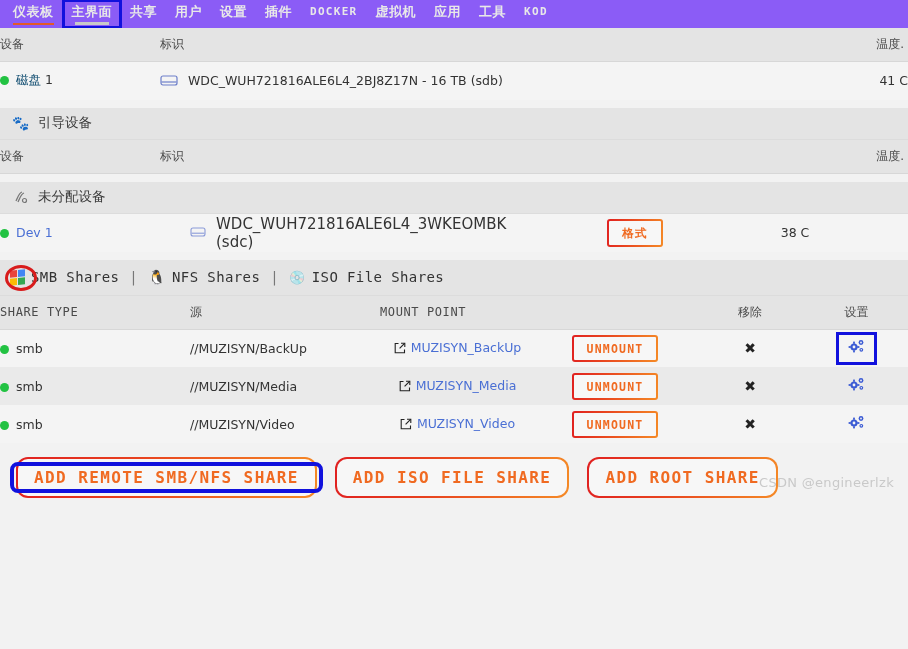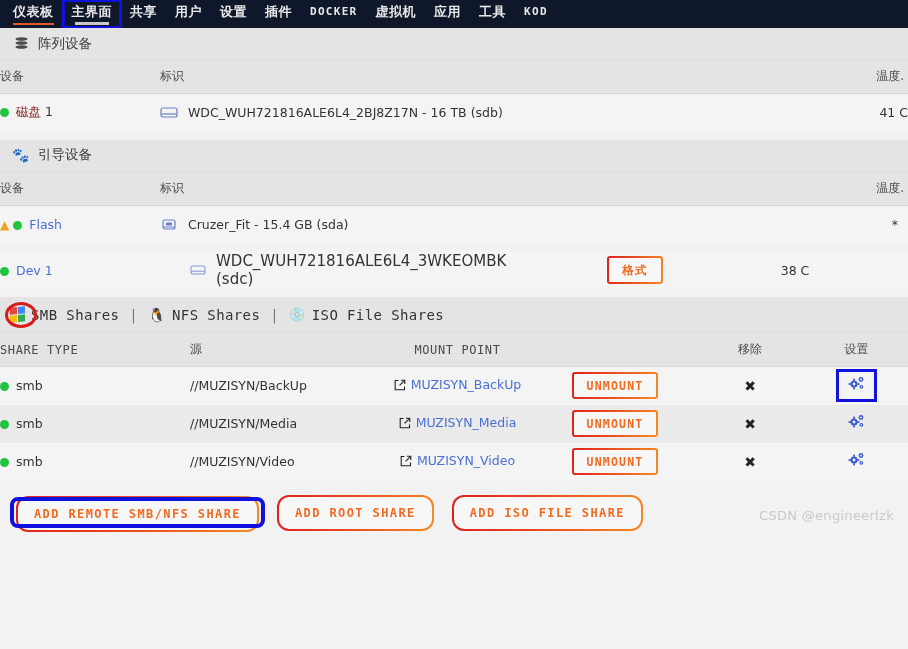--- a/index.html
+++ b/index.html
@@ -6,21 +6,21 @@
   html, body {
     width: 908px; height: 649px;
     background: #f2f2f2;
     font-family: "DejaVu Sans", "Liberation Sans", sans-serif;
     overflow: hidden;
   }
 
   
   .navbar {
     height: 28px;
-    background: #0f172a;
+    background: #8b5cf6;
     display: flex;
     align-items: flex-start;
     padding: 0 0 0 4px;
     position: relative;
     overflow: hidden;
   }
   .nav-item {
     color: #e8e8e8;
     font-size: 13px;
     font-weight: bold;
@@ -85,21 +85,21 @@
     vertical-align: middle;
     background: #f4f4f4;
   }
   tr.alt td { background: #eaeaea; }
   .cell-pad { padding-left: 14px; margin-left: 21px; }
 
   .dot { display:inline-block; width:9px; height:9px; border-radius:50%; background:#22c242; margin-right:7px; vertical-align:middle;}
   .warn-tri { color:#f0a21a; font-size:12px; margin-right:4px; vertical-align:middle;}
   .lnk { color:#4a6fd4; text-decoration: underline; cursor:pointer; }
   .lnk.nounder { text-decoration: none; }
-  .devname { color:#7f1d1d; }
+  .devname { color:#0c4a6e; }
   .ident { display:flex; align-items:center; gap:10px;}
   .hdd-ico svg { display:block; }
 
   .btn-outline {
     display:inline-block;
     font-family: "DejaVu Sans Mono","Liberation Mono",monospace;
     font-size: 11.5px; font-weight: bold; letter-spacing: 1.2px;
     color:#f06a21;
     padding: 5px 13px 4px 13px;
     border-radius: 3px;
@@ -141,21 +141,21 @@
   .winlogo i:nth-child(4){background:#34a853;}
 
   .gear { color:#3b5bd4; font-size:15px; cursor:pointer; display:inline-block; }
   .xmark { font-size:14px; font-weight:bold; color:#222; cursor:pointer; }
   .box-blue { outline:3px solid #1111dd; outline-offset: 0px; }
 
   
   .btnbar { padding: 14px 0 0 16px; display:flex; gap: 18px; align-items:center; position:relative;}
   .big-btn {
     font-family: "DejaVu Sans Mono","Liberation Mono",monospace;
-    font-size: 12px; font-weight:bold; letter-spacing:1.4px;
+    font-size: 16px; font-weight:bold; letter-spacing:1.4px;
     color:#f06a21;
     padding: 9px 16px;
     border-radius: 12px;
     background:#f7f7f7;
     border: 2px solid transparent;
     background-image: linear-gradient(#f7f7f7,#f7f7f7), linear-gradient(100deg,#e02020 0%,#e8421f 40%,#f58a26 100%);
     background-origin: border-box;
     background-clip: padding-box, border-box;
     cursor:pointer;
     white-space:nowrap;
@@ -181,30 +181,20 @@
     <div class="nav-item"><span>设置</span></div>
     <div class="nav-item"><span>插件</span></div>
     <div class="nav-item latin"><span>DOCKER</span></div>
     <div class="nav-item"><span>虚拟机</span></div>
     <div class="nav-item"><span>应用</span></div>
     <div class="nav-item"><span>工具</span></div>
     <div class="nav-item latin"><span>KOD</span></div>
   </div>
 
 <div class="panel">
-  <div class="sec-head">
-    <span class="sec-ico">
-      <svg width="13" height="14" viewBox="0 0 13 14">
-          <ellipse cx="6.5" cy="2" rx="6" ry="1.8" fill="#4a4a4a"></ellipse>
-          <ellipse cx="6.5" cy="6" rx="6" ry="1.8" fill="#4a4a4a"></ellipse>
-          <ellipse cx="6.5" cy="10" rx="6" ry="1.8" fill="#4a4a4a"></ellipse>
-        </svg>
-    </span>
-    <span>阵列设备</span>
-  </div>
   <table class="dt">
     <colgroup>
         <col style="width:160px">
         <col style="width:640px">
         <col>
       </colgroup>
     <tbody>
         <tr>
       <th class="cell-pad">设备</th>
       <th>标识</th>
@@ -242,44 +232,36 @@
         <col style="width:160px">
         <col style="width:640px">
         <col>
       </colgroup>
     <tbody>
         <tr>
       <th class="cell-pad">设备</th>
       <th>标识</th>
       <th style="text-align:right;padding-right:4px">温度.</th>
     </tr>
-    <tr>
-      <td class="cell-pad">
-        <span class="warn-tri">▲</span><span class="dot"></span><span class="lnk nounder">Flash</span>
-      </td>
-      <td>
-        <div class="ident">
-          <span class="hdd-ico">
-            <svg width="18" height="14" viewBox="0 0 18 14">
-                  <rect x="3" y="3" width="12" height="9" rx="2" fill="none" stroke="#6c7ec9" stroke-width="1.2"></rect>
-                  <rect x="6" y="5.5" width="6" height="3" fill="#6c7ec9"></rect>
-                  <line x1="3.5" y1="10" x2="14.5" y2="10" stroke="#6c7ec9" stroke-width="1"></line>
-                </svg>
-          </span>
-          <span class="mono">Cruzer_Fit - 15.4 GB (sda)</span>
-        </div>
-      </td>
-      <td style="text-align:right;padding-right:10px">*</td>
-    </tr>
   </tbody>
     </table>
 </div>
 <div class="spacer"></div>
 
 <div class="panel">
+  <div class="sec-head">
+    <span class="sec-ico">
+      <svg width="14" height="14" viewBox="0 0 14 14">
+          <path d="M2 11 C4 7 5 3 8 2" stroke="#777" stroke-width="1.3" fill="none"></path>
+          <path d="M4 12 C6 8 7 4 10 3" stroke="#777" stroke-width="1.3" fill="none"></path>
+          <circle cx="10.5" cy="10.5" r="2" fill="none" stroke="#777" stroke-width="1.2"></circle>
+        </svg>
+    </span>
+    <span>未分配设备</span>
+  </div>
   <table class="dt">
     <colgroup>
         <col style="width:190px">
         <col style="width:340px">
         <col style="width:210px">
         <col style="width:110px">
         <col>
       </colgroup>
     <tbody>
     <tr>
@@ -338,21 +320,21 @@
         <col style="width:190px">
         <col style="width:155px">
         <col style="width:160px">
         <col style="width:110px">
         <col>
       </colgroup>
     <tbody>
         <tr>
       <th class="cell-pad mono">SHARE TYPE</th>
       <th>源</th>
-      <th class="mono" style="text-align:center">MOUNT POINT</th>
+      <th class="mono" style="">MOUNT POINT</th>
       <th></th>
       <th style="text-align:center">移除</th>
       <th style="text-align:center">设置</th>
     </tr>
     </tbody>
       <tbody id="shares-body">
         <tr>
           <td class="cell-pad"><span class="dot"></span><span>smb</span></td>
           <td>//MUZISYN/BackUp</td>
           <td style="text-align:center"><span style="display:inline-block;margin-right:5px;vertical-align:-2px;"><svg width="12" height="12" viewBox="0 0 12 12">
@@ -426,16 +408,16 @@
                   <circle cx="13.3" cy="10.8" r="0.7" fill="#f4f4f4"></circle>
                 </g>
               </svg></span></td>
         </tr>
       </tbody>
   </table>
 </div>
 
 <div class="btnbar" id="btnbar">
   <span class="wrap-blue"><span class="big-btn">ADD REMOTE SMB/NFS SHARE</span></span>
+    <span class="big-btn">ADD ISO FILE SHARE</span>
     <span class="big-btn">ADD ROOT SHARE</span>
-    <span class="big-btn">ADD ISO FILE SHARE</span>
     <span class="watermark">CSDN @engineerlzk</span>
 </div>
 
 </body></html>

